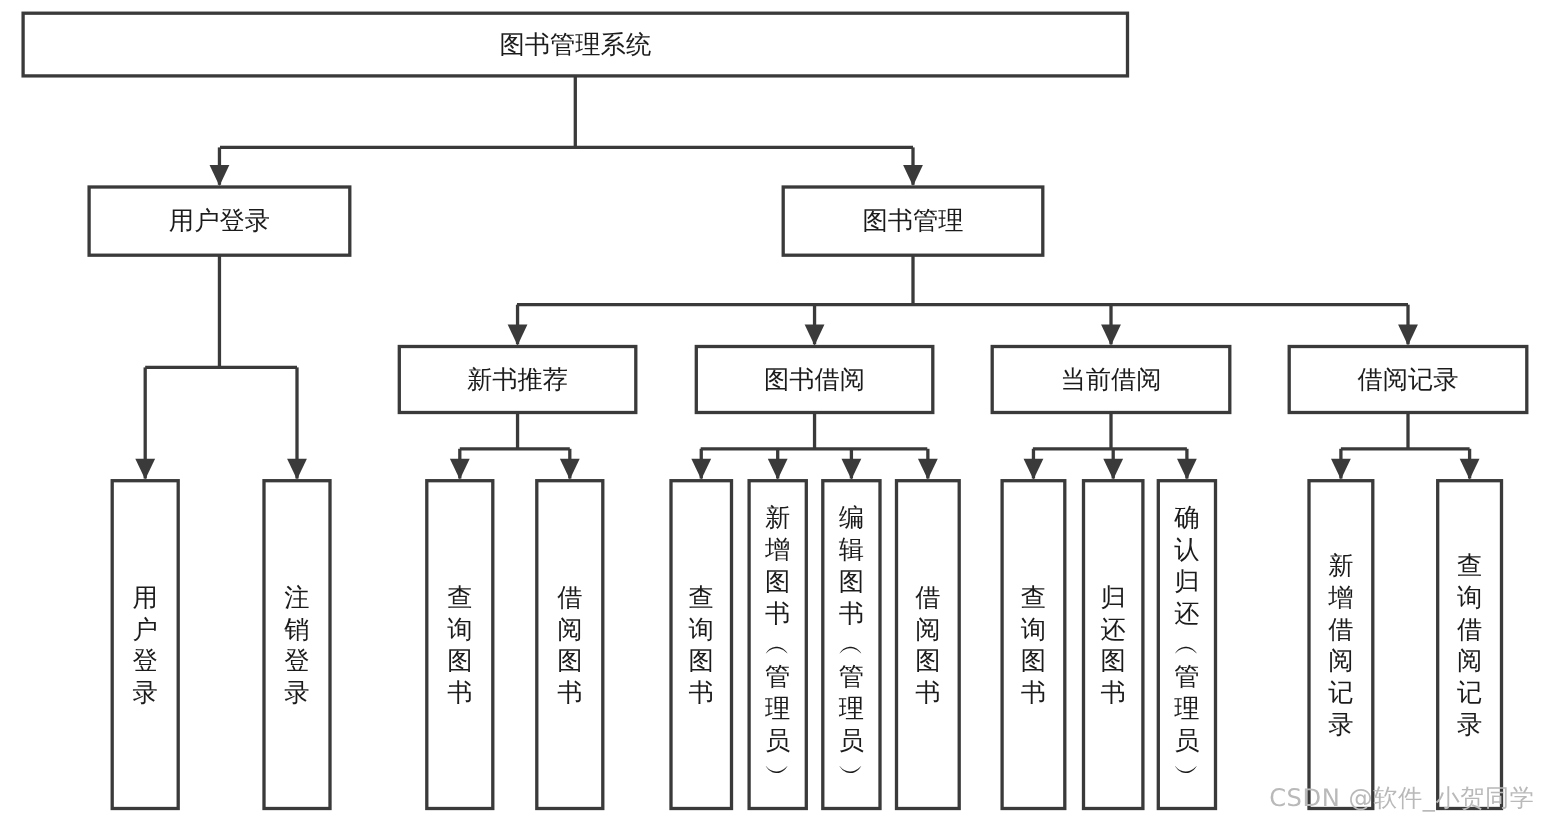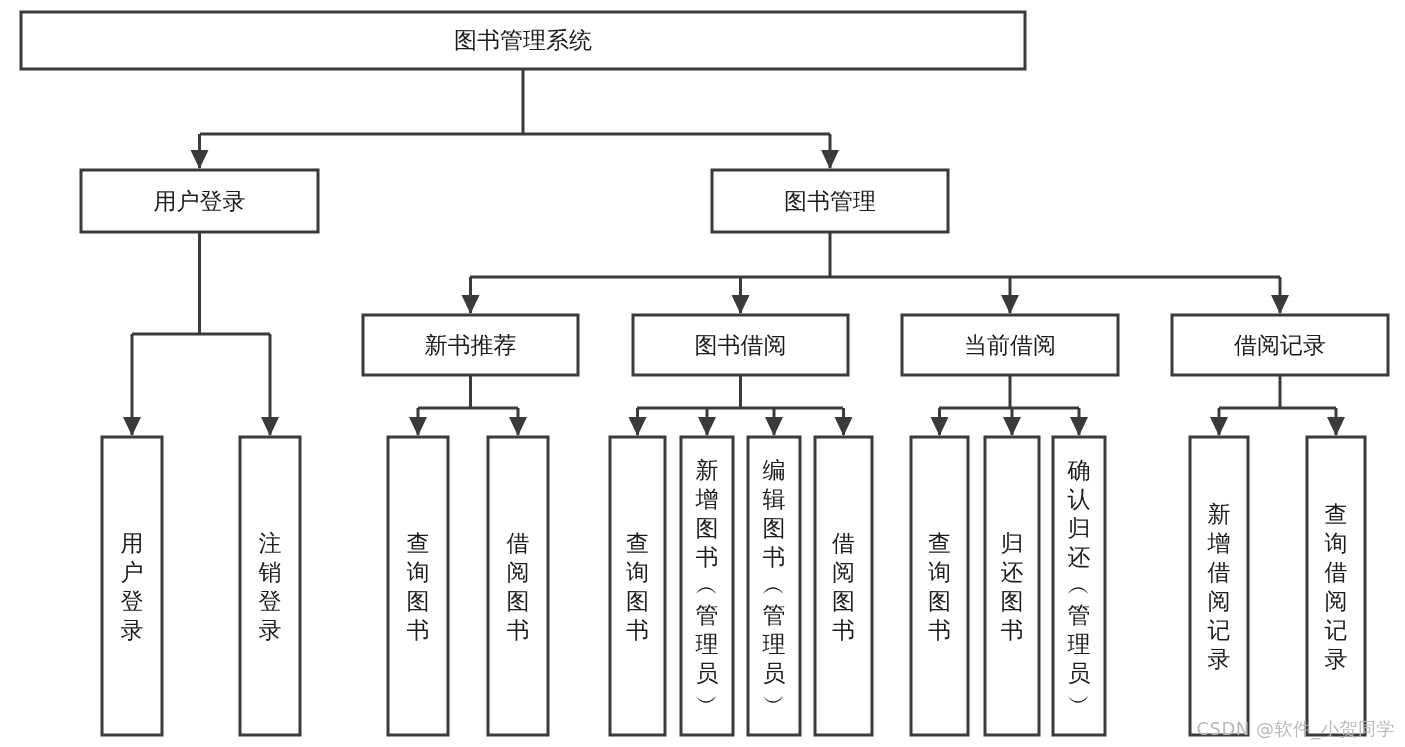--- a/index.html
+++ b/index.html
@@ -52,21 +52,21 @@
   }
   .connector-arrow {
     fill: #3a3a3a;
     stroke: none;
   }
   .watermark-text {
     position: absolute;
     right: 10px;
     bottom: 6px;
     font-family: "DejaVu Sans", "Liberation Sans", sans-serif;
-    font-size: 18px;
+    font-size: 22px;
     color: #b9b9b9;
     white-space: nowrap;
     letter-spacing: 0.5px;
   }
 </style>
 </head>
 <body>
 
 <div id="diagram-root">
   <svg class="diagram-canvas" viewBox="0 0 1405 747" xmlns="http://www.w3.org/2000/svg">

